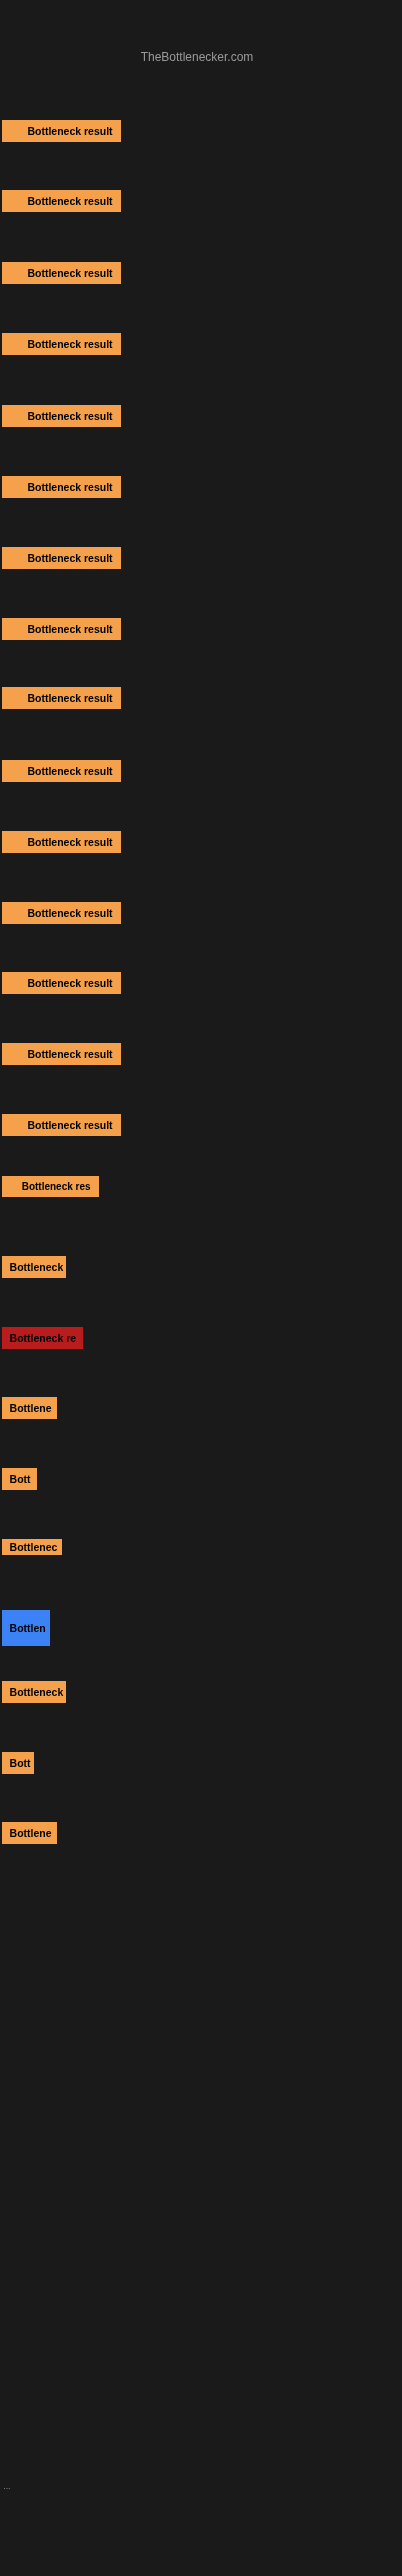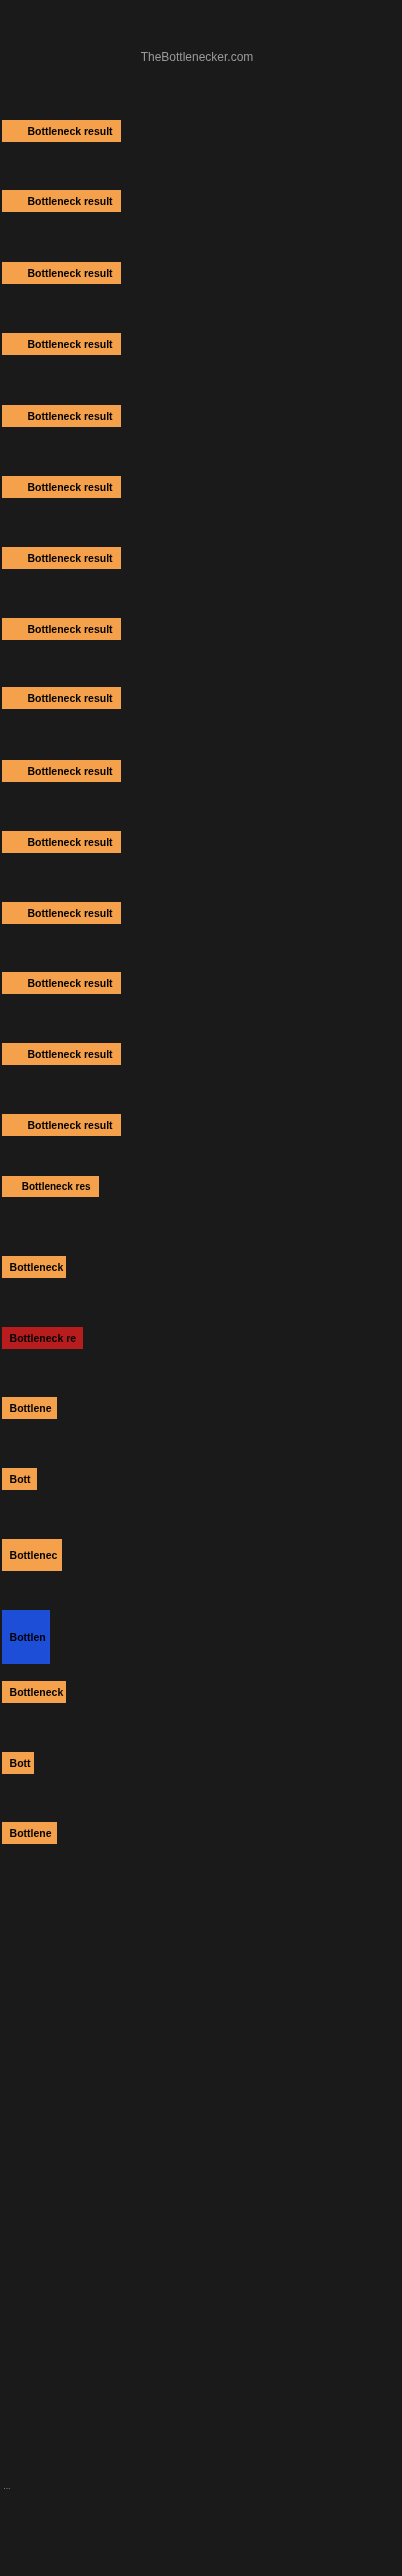--- a/index.html
+++ b/index.html
@@ -54,22 +54,22 @@
       <div style="position: absolute; top: 757px; left: 1.6px; background-color: rgb(245, 160, 74); color: rgb(0, 0, 0); font-size: 10.5px; font-weight: bold; padding: 4.8px 8px; white-space: nowrap; overflow: hidden; max-width: 119px; width: 119px;">Bottleneck result</div>
       <div style="position: absolute; top: 828px; left: 1.6px; background-color: rgb(245, 160, 74); color: rgb(0, 0, 0); font-size: 10.5px; font-weight: bold; padding: 4.8px 8px; white-space: nowrap; overflow: hidden; max-width: 119px; width: 119px;">Bottleneck result</div>
       <div style="position: absolute; top: 898px; left: 1.6px; background-color: rgb(245, 160, 74); color: rgb(0, 0, 0); font-size: 10.5px; font-weight: bold; padding: 4.8px 8px; white-space: nowrap; overflow: hidden; max-width: 119px; width: 119px;">Bottleneck result</div>
       <div style="position: absolute; top: 969px; left: 1.6px; background-color: rgb(245, 160, 74); color: rgb(0, 0, 0); font-size: 10.5px; font-weight: bold; padding: 4.8px 8px; white-space: nowrap; overflow: hidden; max-width: 119px; width: 119px;">Bottleneck result</div>
       <div style="position: absolute; top: 1040px; left: 1.6px; background-color: rgb(245, 160, 74); color: rgb(0, 0, 0); font-size: 10.5px; font-weight: bold; padding: 4.8px 8px; white-space: nowrap; overflow: hidden; max-width: 119px; width: 119px;">Bottleneck result</div>
       <div style="position: absolute; top: 1102px; left: 1.6px; background-color: rgb(245, 160, 74); color: rgb(0, 0, 0); font-size: 10px; font-weight: bold; padding: 4.8px 8px; white-space: nowrap; overflow: hidden; max-width: 97px; width: 97px;">Bottleneck res</div>
       <div style="position: absolute; top: 1182px; left: 1.6px; background-color: rgb(245, 160, 74); color: rgb(0, 0, 0); font-size: 10.5px; font-weight: bold; padding: 4.8px 8px; white-space: nowrap; overflow: hidden; max-width: 64px; width: 64px;">Bottleneck</div>
       <div style="position: absolute; top: 1253px; left: 1.6px; background-color: #b91c1c; color: rgb(0, 0, 0); font-size: 10.5px; font-weight: bold; padding: 4.8px 8px; white-space: nowrap; overflow: hidden; max-width: 81px; width: 81px;">Bottleneck re</div>
       <div style="position: absolute; top: 1323px; left: 1.6px; background-color: rgb(245, 160, 74); color: rgb(0, 0, 0); font-size: 10.5px; font-weight: bold; padding: 4.8px 8px; white-space: nowrap; overflow: hidden; max-width: 55px; width: 55px;">Bottlene</div>
       <div style="position: absolute; top: 1394px; left: 1.6px; background-color: rgb(245, 160, 74); color: rgb(0, 0, 0); font-size: 10.5px; font-weight: bold; padding: 4.8px 8px; white-space: nowrap; overflow: hidden; max-width: 35px; width: 35px;">Bott</div>
-      <div style="position: absolute; top: 1465px; left: 1.6px; background-color: rgb(245, 160, 74); color: rgb(0, 0, 0); font-size: 10.5px; font-weight: bold; padding: 10px 8px; white-space: nowrap; overflow: hidden; max-width: 60px; width: 60px;">Bottlenec</div>
-      <div style="position: absolute; top: 1536px; left: 1.6px; background-color: #1d4ed8; color: rgb(0, 0, 0); font-size: 10.5px; font-weight: bold; padding: 21px 8px; white-space: nowrap; overflow: hidden; max-width: 48px; width: 48px;">Bottlen</div>
+      <div style="position: absolute; top: 1465px; left: 1.6px; background-color: rgb(245, 160, 74); color: rgb(0, 0, 0); font-size: 10.5px; font-weight: bold; padding: 2px 8px; white-space: nowrap; overflow: hidden; max-width: 60px; width: 60px;">Bottlenec</div>
+      <div style="position: absolute; top: 1536px; left: 1.6px; background-color: #3b82f6; color: rgb(0, 0, 0); font-size: 10.5px; font-weight: bold; padding: 12px 8px; white-space: nowrap; overflow: hidden; max-width: 48px; width: 48px;">Bottlen</div>
       <div style="position: absolute; top: 1607px; left: 1.6px; background-color: rgb(245, 160, 74); color: rgb(0, 0, 0); font-size: 10.5px; font-weight: bold; padding: 4.8px 8px; white-space: nowrap; overflow: hidden; max-width: 64px; width: 64px;">Bottleneck</div>
       <div style="position: absolute; top: 1678px; left: 1.6px; background-color: rgb(245, 160, 74); color: rgb(0, 0, 0); font-size: 10.5px; font-weight: bold; padding: 4.8px 8px; white-space: nowrap; overflow: hidden; max-width: 32px; width: 32px;">Bott</div>
       <div style="position: absolute; top: 1748px; left: 1.6px; background-color: rgb(245, 160, 74); color: rgb(0, 0, 0); font-size: 10.5px; font-weight: bold; padding: 4.8px 8px; white-space: nowrap; overflow: hidden; max-width: 55px; width: 55px;">Bottlene</div>
     </div>
 
   <div class="ellipsis-text">...</div>
 
 </div>
 
 

